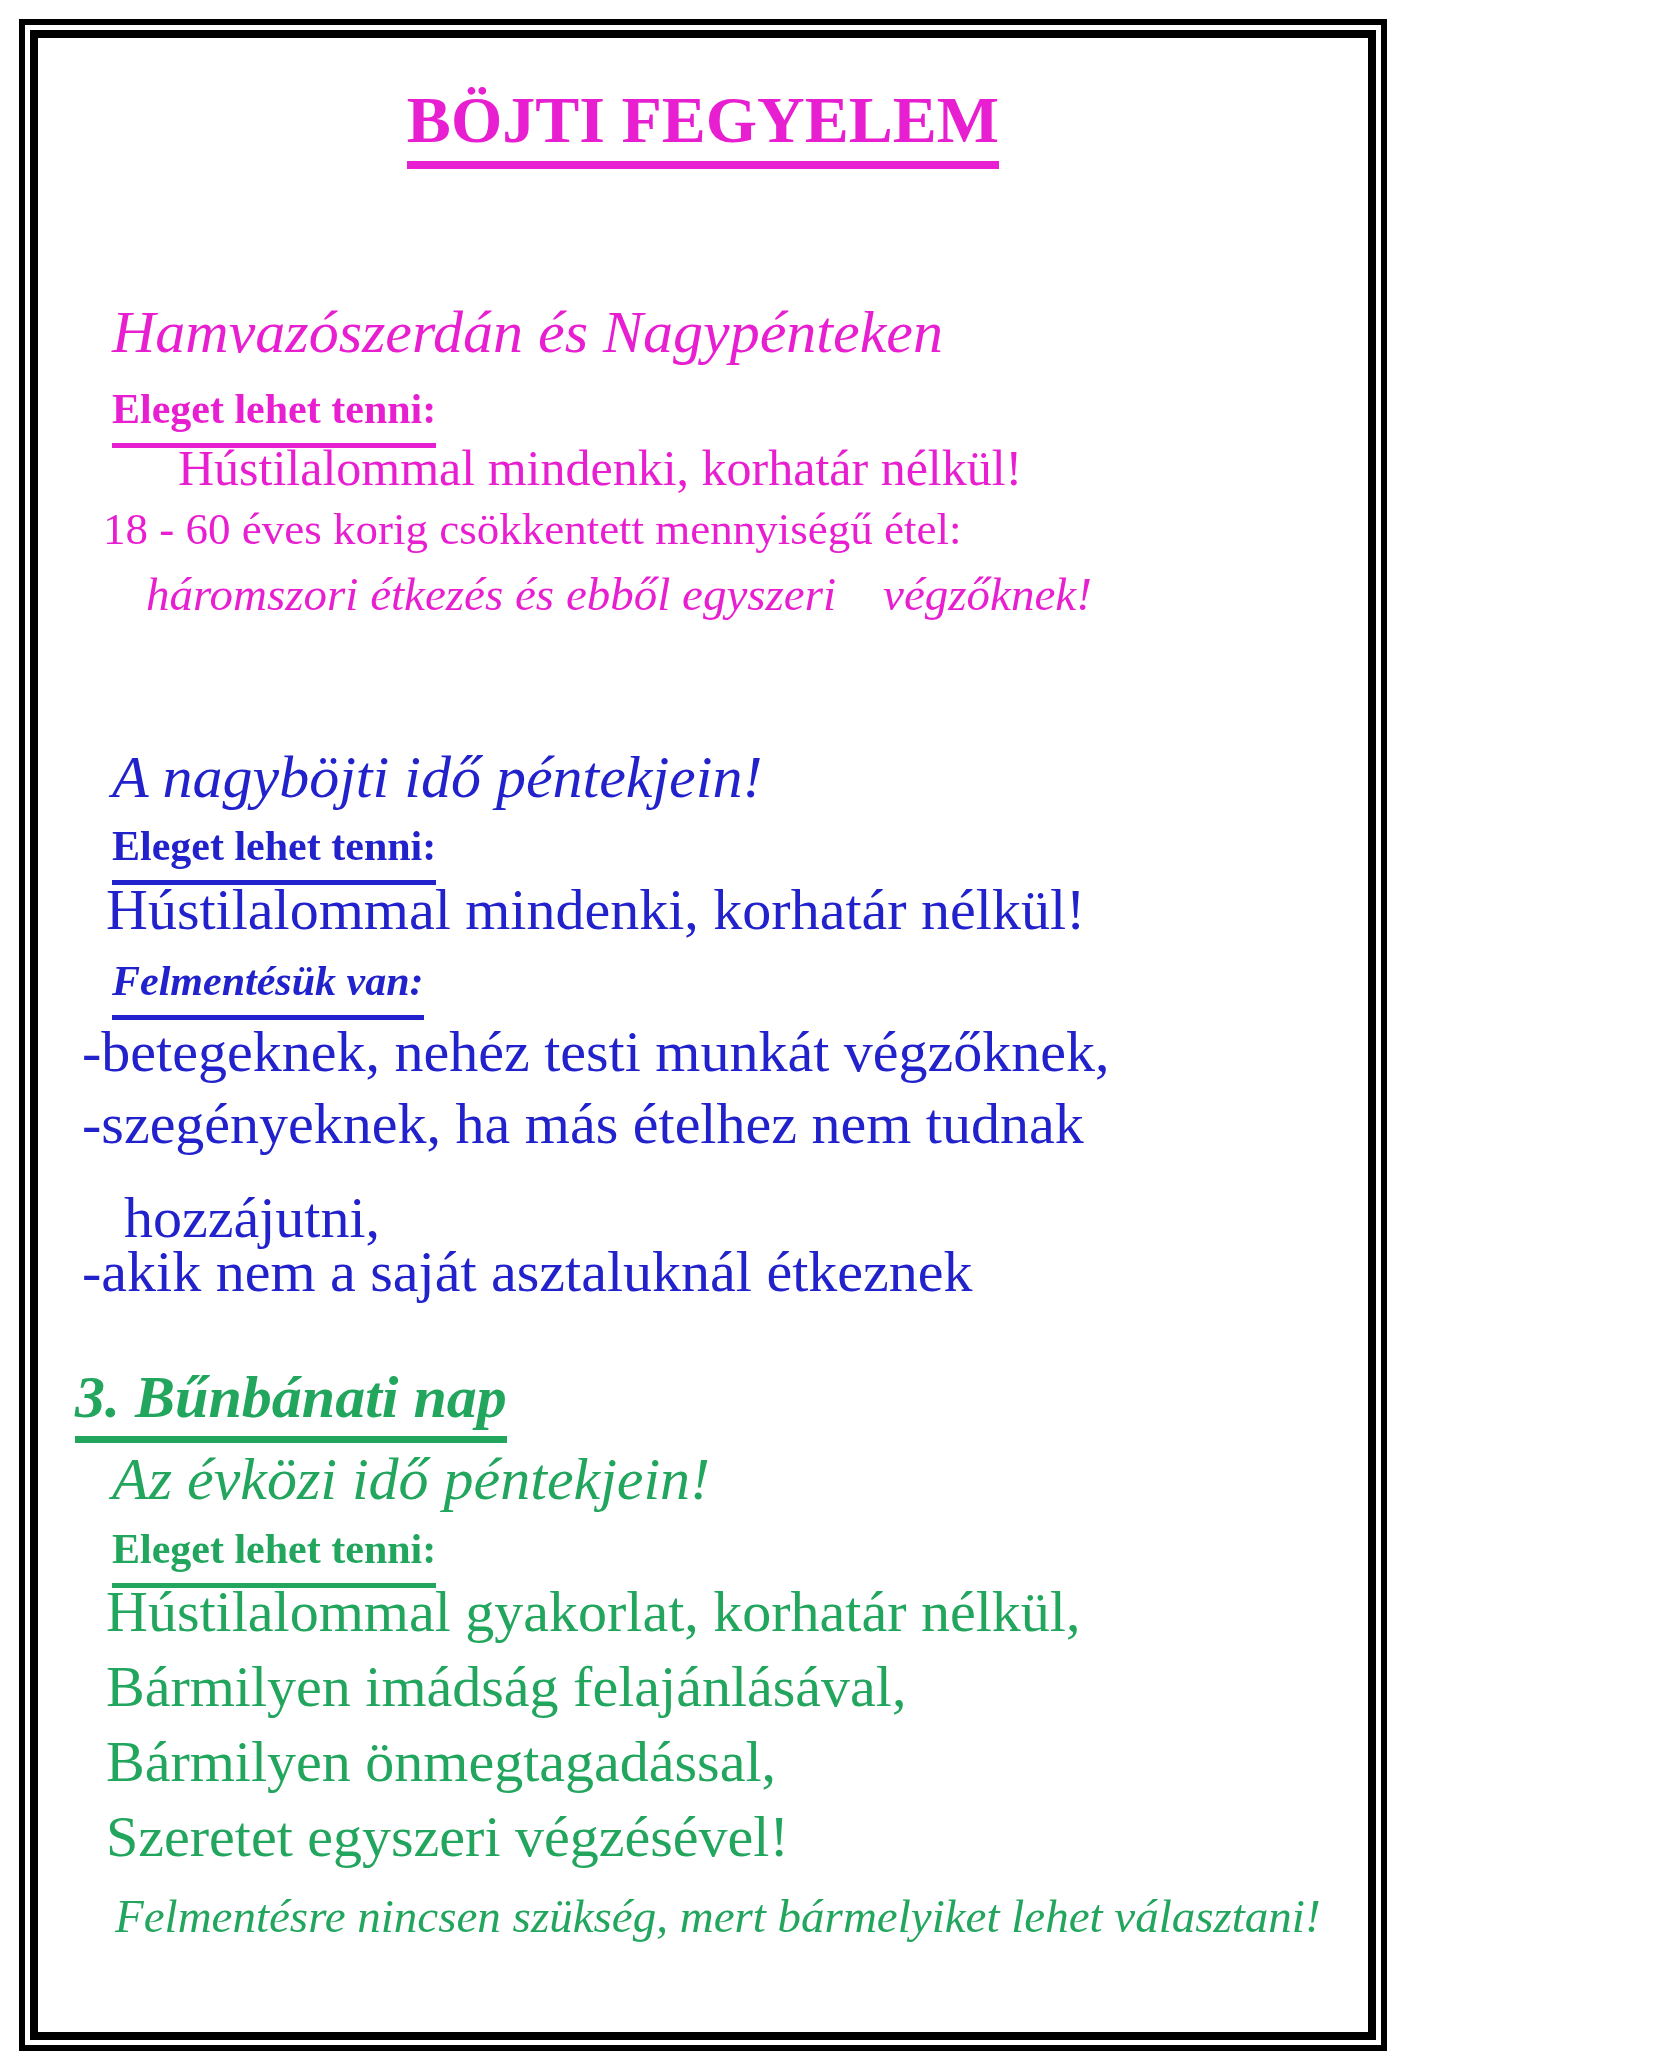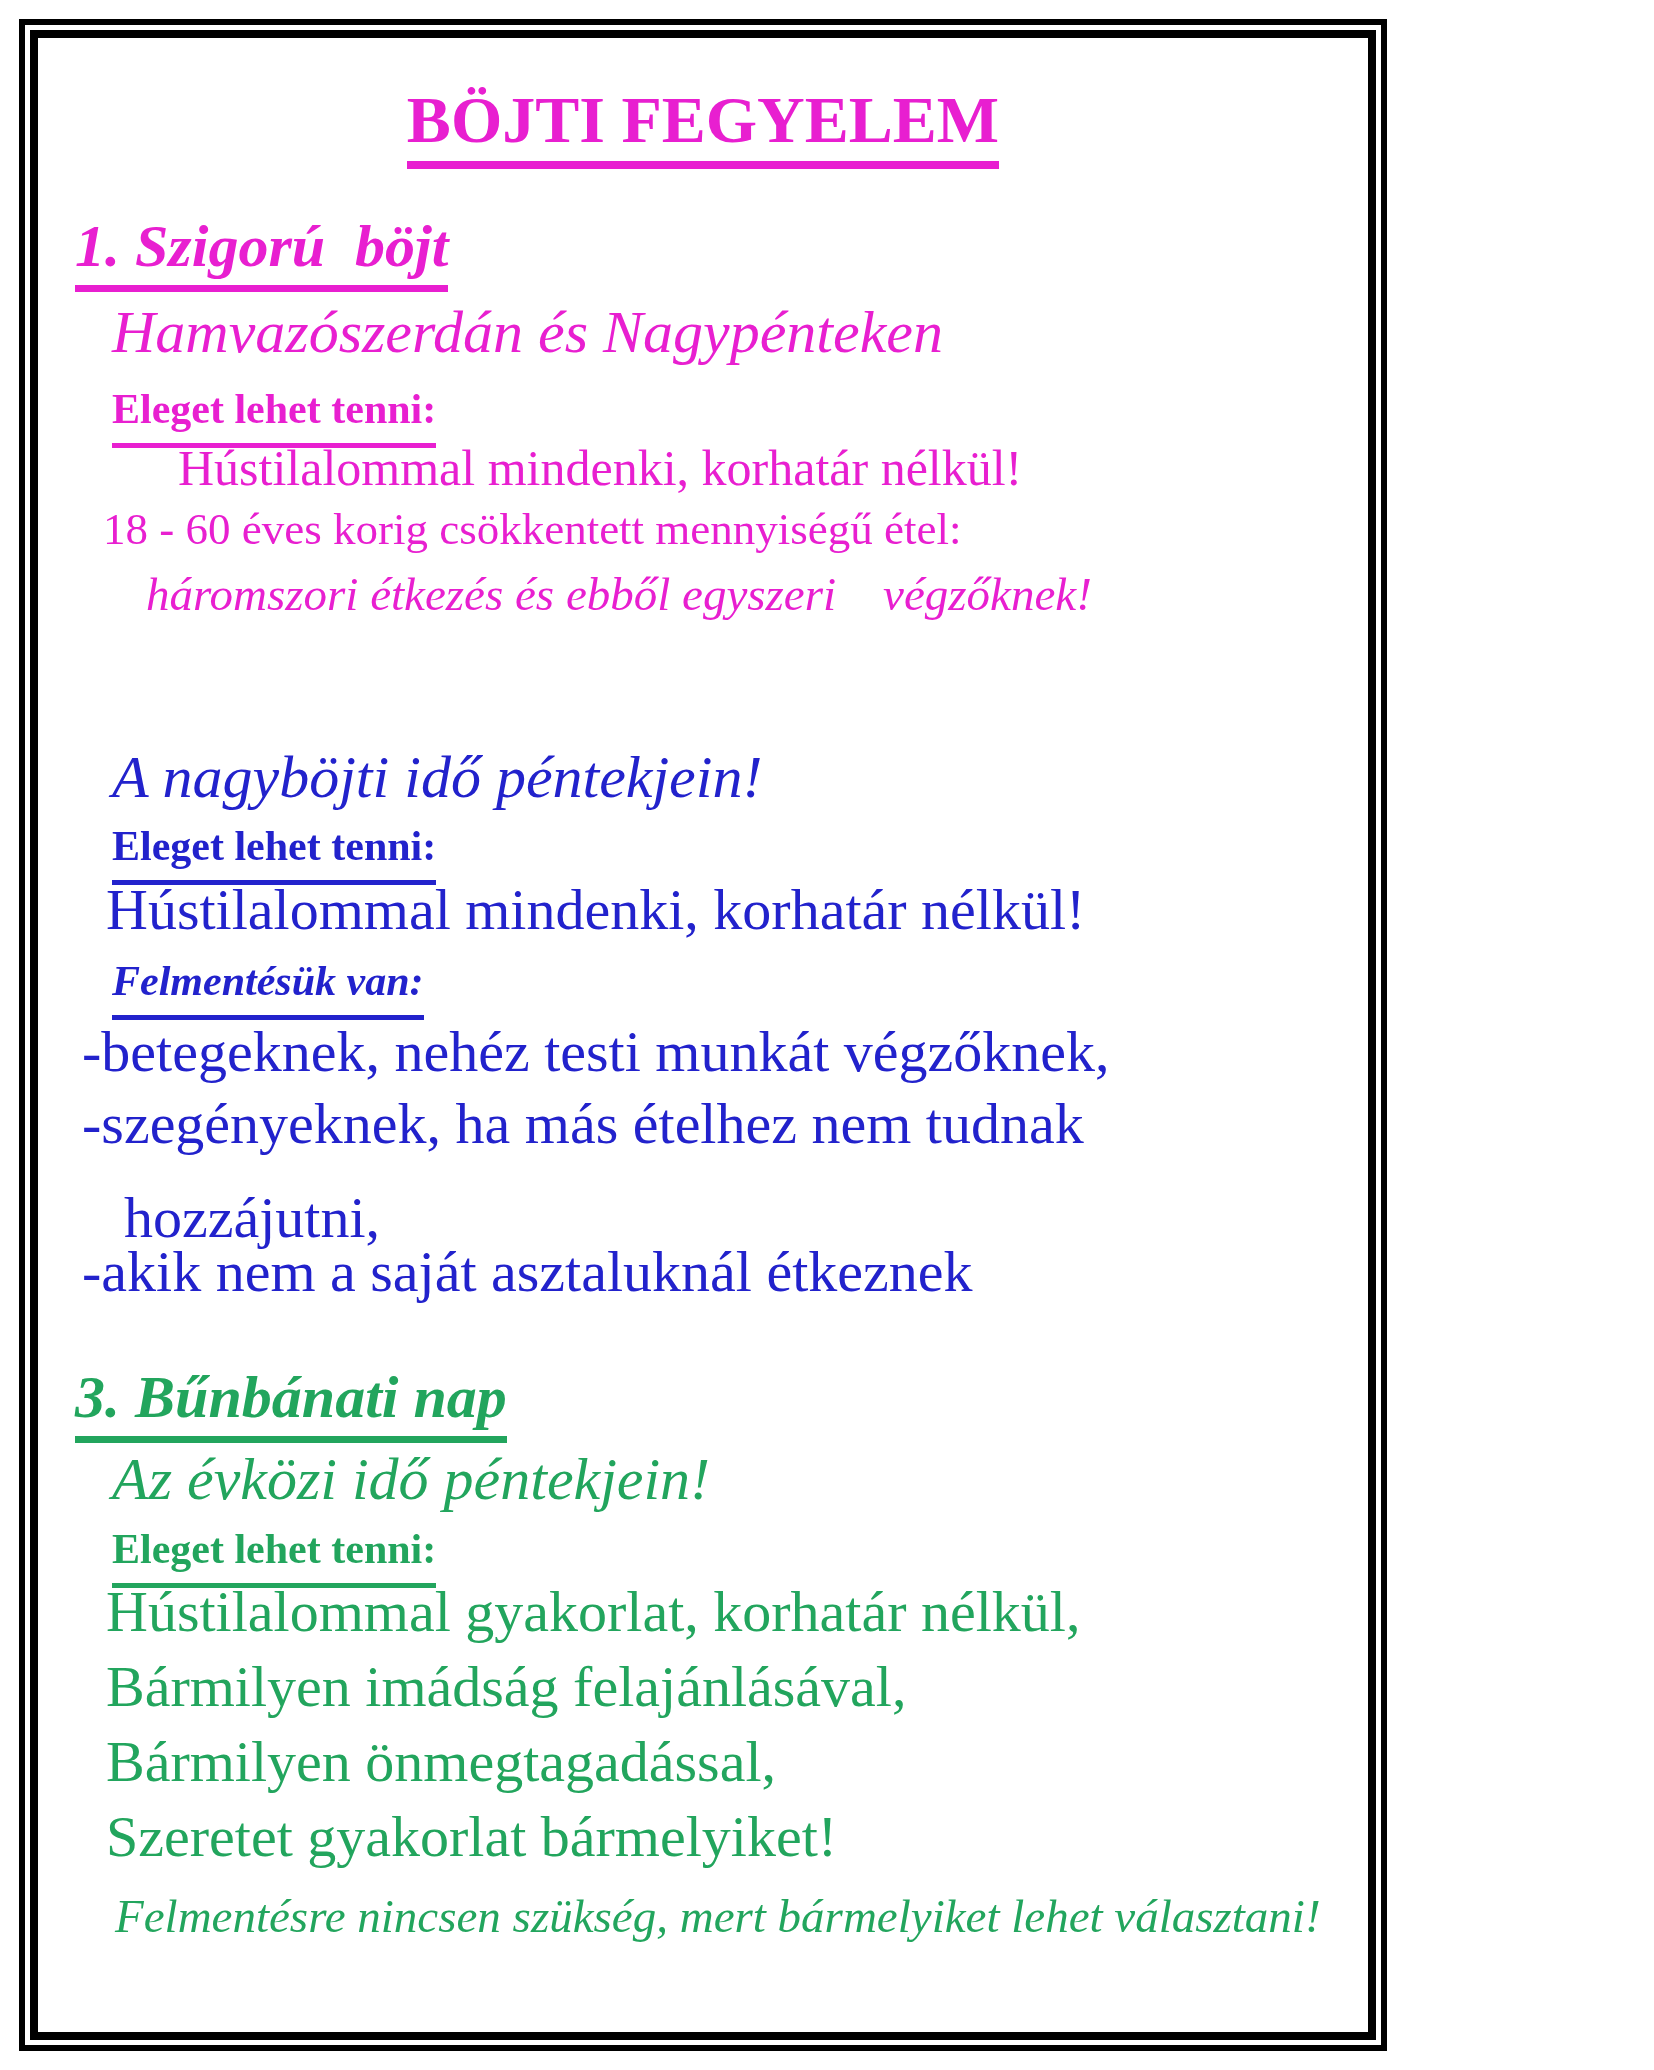--- a/index.html
+++ b/index.html
@@ -42,21 +42,20 @@
 <body>
 
 <div class="page">
   <div class="frame-outer"></div>
   <div class="frame-inner"></div>
 
   <div class="title-row">
     <span class="c1 bd u" style="font-size:66px;">BÖJTI FEGYELEM</span>
   </div>
 
-  <div class="line c1 bd it u" style="top:213px;left:75px;font-size:60px;">1. Szigorú  böjt</div>
   <div class="line c1 it" style="top:299px;left:112px;font-size:60px;">Hamvazószerdán és Nagypénteken</div>
   <div class="line c1 bd u2" style="top:386px;left:112px;font-size:42px;">Eleget lehet tenni:</div>
   <div class="line c1" style="top:440px;left:178px;font-size:50px;">Hústilalommal mindenki, korhatár nélkül!</div>
   <div class="line c1" style="top:504px;left:103px;font-size:45px;">18 - 60 éves korig csökkentett mennyiségű étel:</div>
   <div class="line c1 it" style="top:568px;left:146px;font-size:47px;">háromszori étkezés és ebből egyszeri    végzőknek!</div>
 
   <div class="line c2 it" style="top:744px;left:112px;font-size:60px;">A nagyböjti idő péntekjein!</div>
   <div class="line c2 bd u2" style="top:823px;left:112px;font-size:42px;">Eleget lehet tenni:</div>
   <div class="line c2" style="top:878px;left:106px;font-size:58px;">Hústilalommal mindenki, korhatár nélkül!</div>
   <div class="line c2 bd it u2" style="top:958px;left:112px;font-size:42px;">Felmentésük van:</div>
@@ -64,15 +63,15 @@
   <div class="line c2" style="top:1092px;left:82px;font-size:58px;">-szegényeknek, ha más ételhez nem tudnak</div>
   <div class="line c2" style="top:1166px;left:124px;font-size:58px;margin-top:20px;">hozzájutni,</div>
   <div class="line c2" style="top:1240px;left:82px;font-size:58px;">-akik nem a saját asztaluknál étkeznek</div>
 
   <div class="line c3 bd it u" style="top:1364px;left:75px;font-size:60px;">3. Bűnbánati nap</div>
   <div class="line c3 it" style="top:1446px;left:112px;font-size:60px;">Az évközi idő péntekjein!</div>
   <div class="line c3 bd u2" style="top:1526px;left:112px;font-size:42px;">Eleget lehet tenni:</div>
   <div class="line c3" style="top:1580px;left:106px;font-size:58px;">Hústilalommal gyakorlat, korhatár nélkül,</div>
   <div class="line c3" style="top:1655px;left:106px;font-size:58px;">Bármilyen imádság felajánlásával,</div>
   <div class="line c3" style="top:1730px;left:106px;font-size:58px;text-align:right;">Bármilyen önmegtagadással,</div>
-  <div class="line c3" style="top:1805px;left:106px;font-size:58px;">Szeretet gyakorlat bármelyiket!</div>
+  <div class="line c3" style="top:1805px;left:106px;font-size:58px;">Szeretet egyszeri végzésével!</div>
   <div class="line c3 it" style="top:1890px;left:115px;font-size:47px;">Felmentésre nincsen szükség, mert bármelyiket lehet választani!</div>
 </div>
 
 </body></html>

